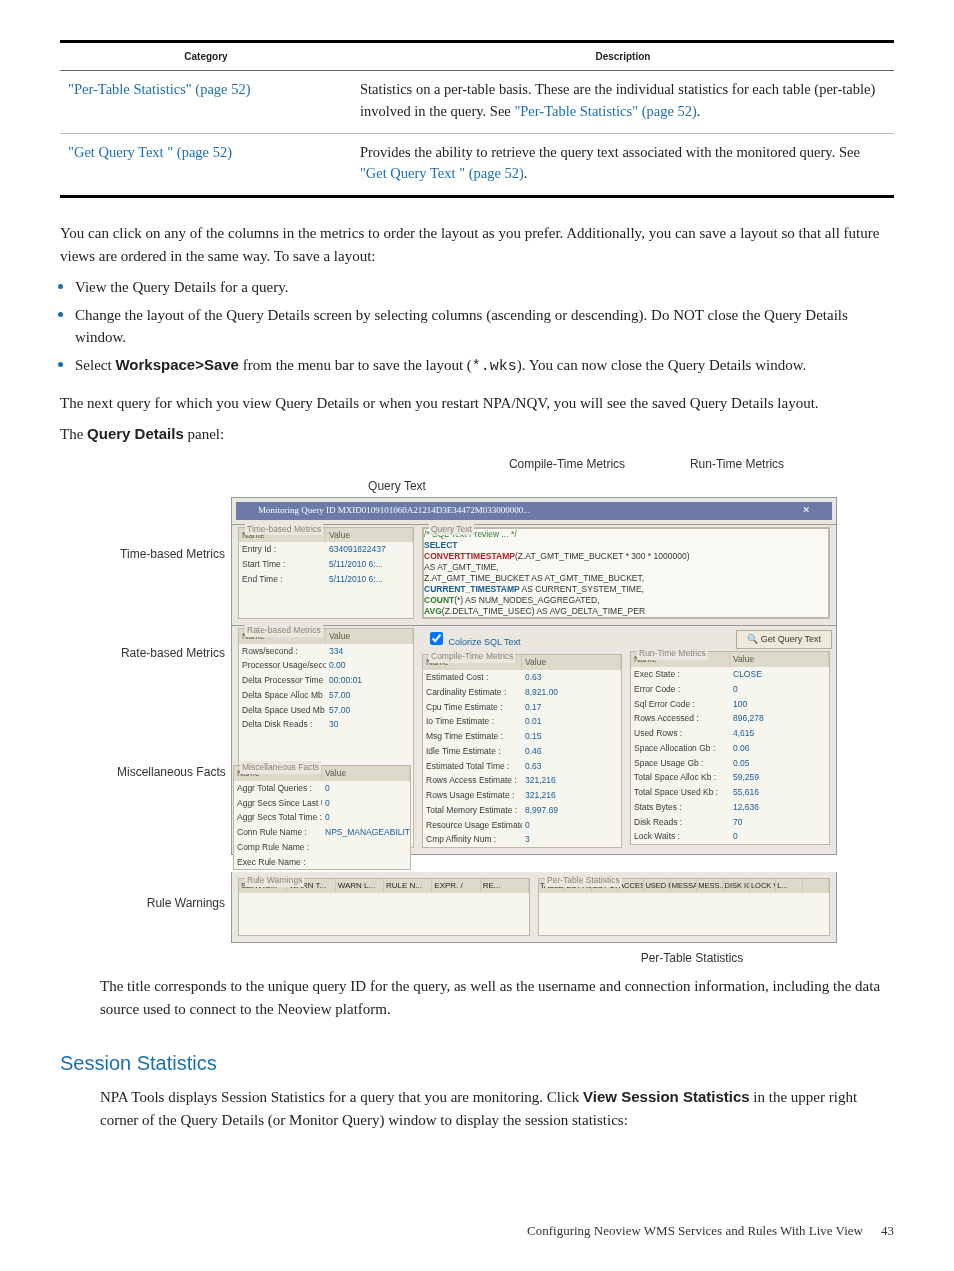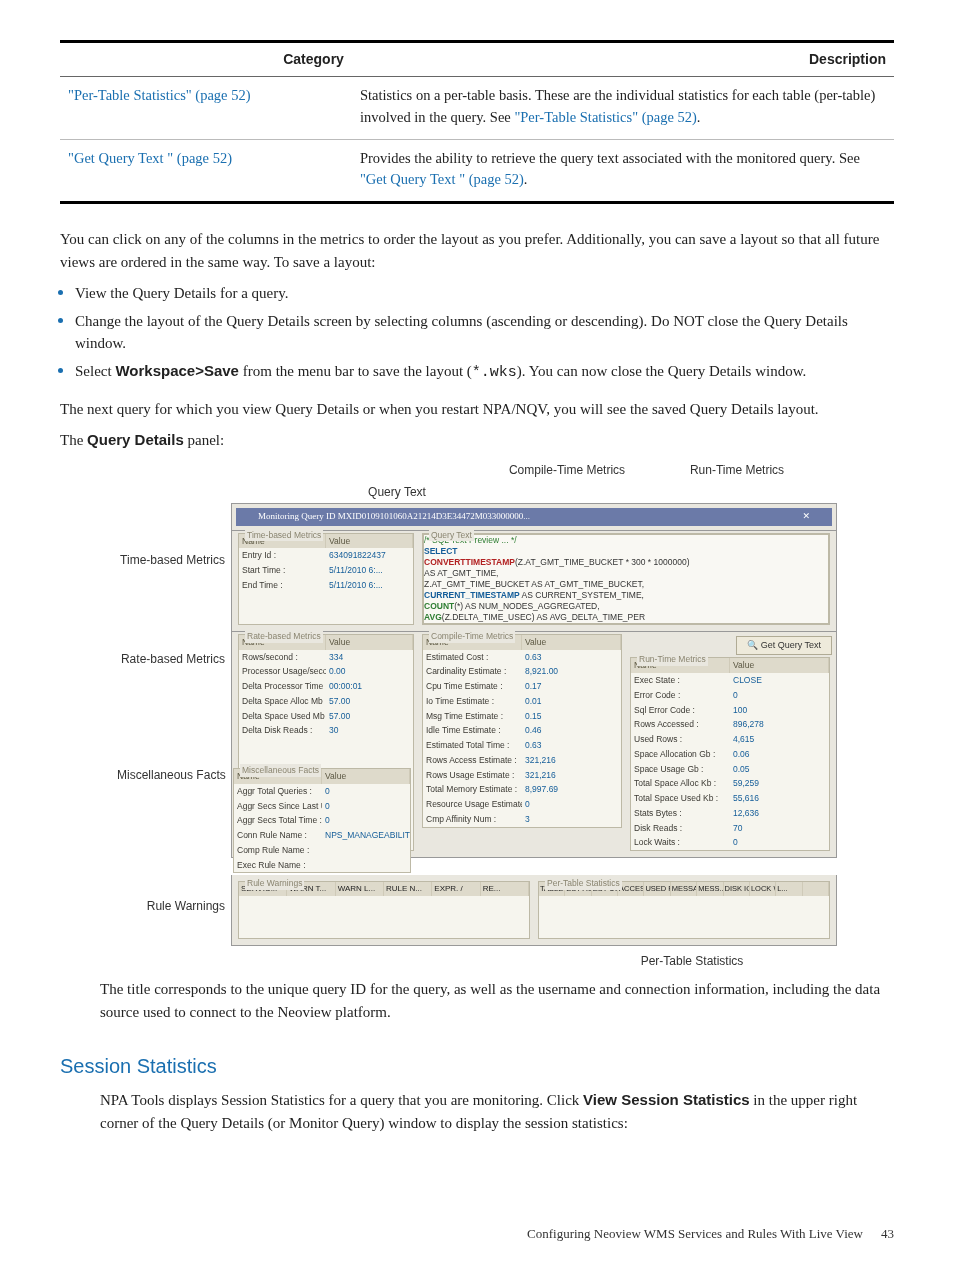--- a/index.html
+++ b/index.html
@@ -10,24 +10,24 @@
     color: #222;
     line-height: 1.5;
     background: #fff;
   }
   table.cat {
     width: 100%;
     border-collapse: collapse;
     margin-bottom: 24px;
   }
   table.cat th {
-    text-align: right;
+    text-align: center;
     font-family: Arial, sans-serif;
     font-weight: bold;
-    font-size: 14px;
+    font-size: 10px;
     border-top: 3px solid #000;
     border-bottom: 1px solid #666;
     padding: 6px 8px;
   }
   table.cat td {
     vertical-align: top;
     padding: 8px 8px 10px;
     border-bottom: 1px solid #bbb;
     font-size: 14.5px;
   }
@@ -340,20 +340,21 @@
             <div class="g-row">
                 <div>Delta Space Used Mb :</div>
                 <div>57.00</div>
               </div>
             <div class="g-row">
                 <div>Delta Disk Reads :</div>
                 <div>30</div>
               </div>
           </div>
           <div>
+            <div class="cb-row"><input type="checkbox" checked="" style=""> <span>Colorize SQL Text</span></div>
             <div class="grid-box">
               <span class="grid-title">Compile-Time Metrics</span>
               <div class="grid-head">
                   <div>Name</div>
                   <div>Value</div>
                 </div>
               <div class="g-row">
                   <div>Estimated Cost :</div>
                   <div>0.63</div>
                 </div>

